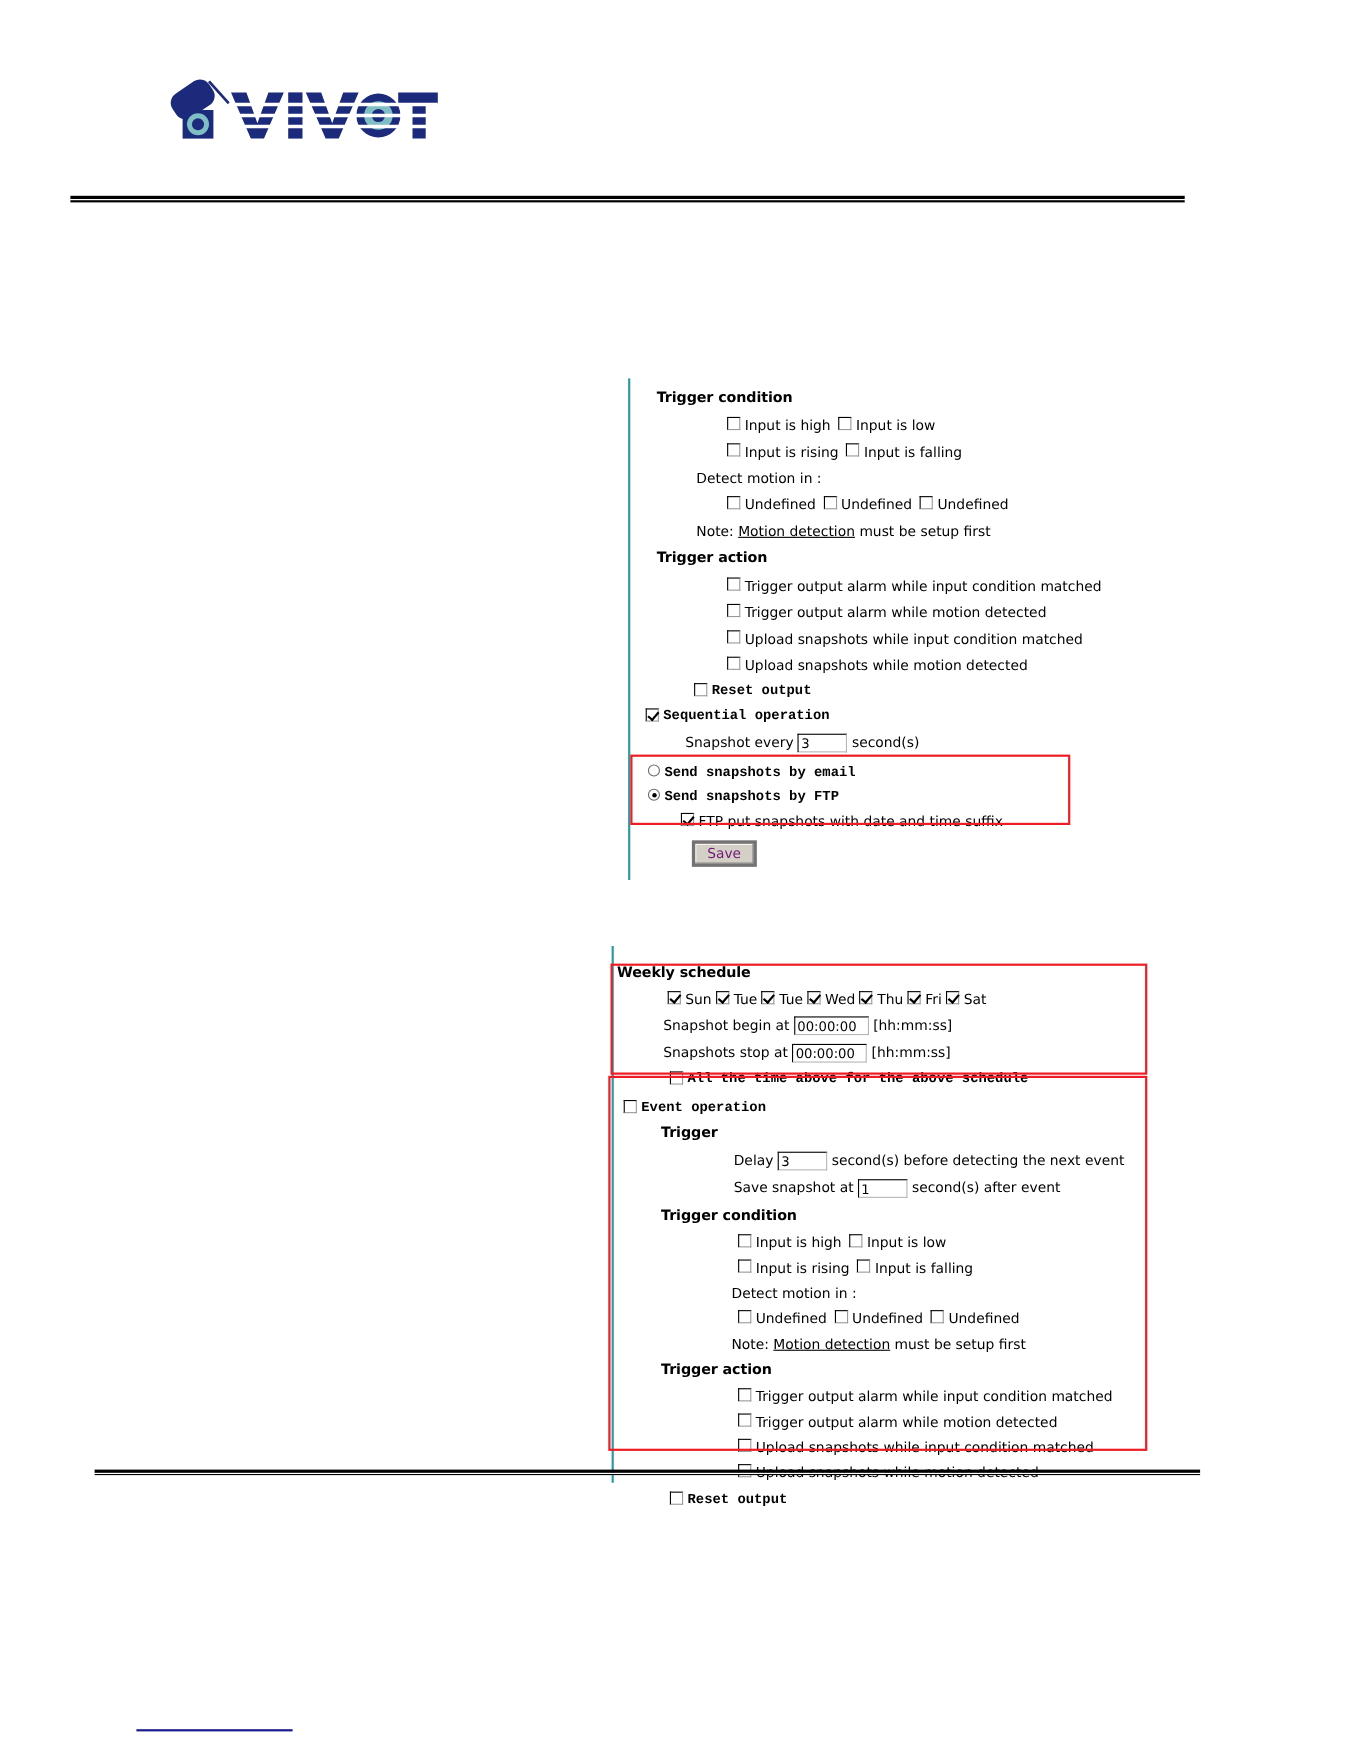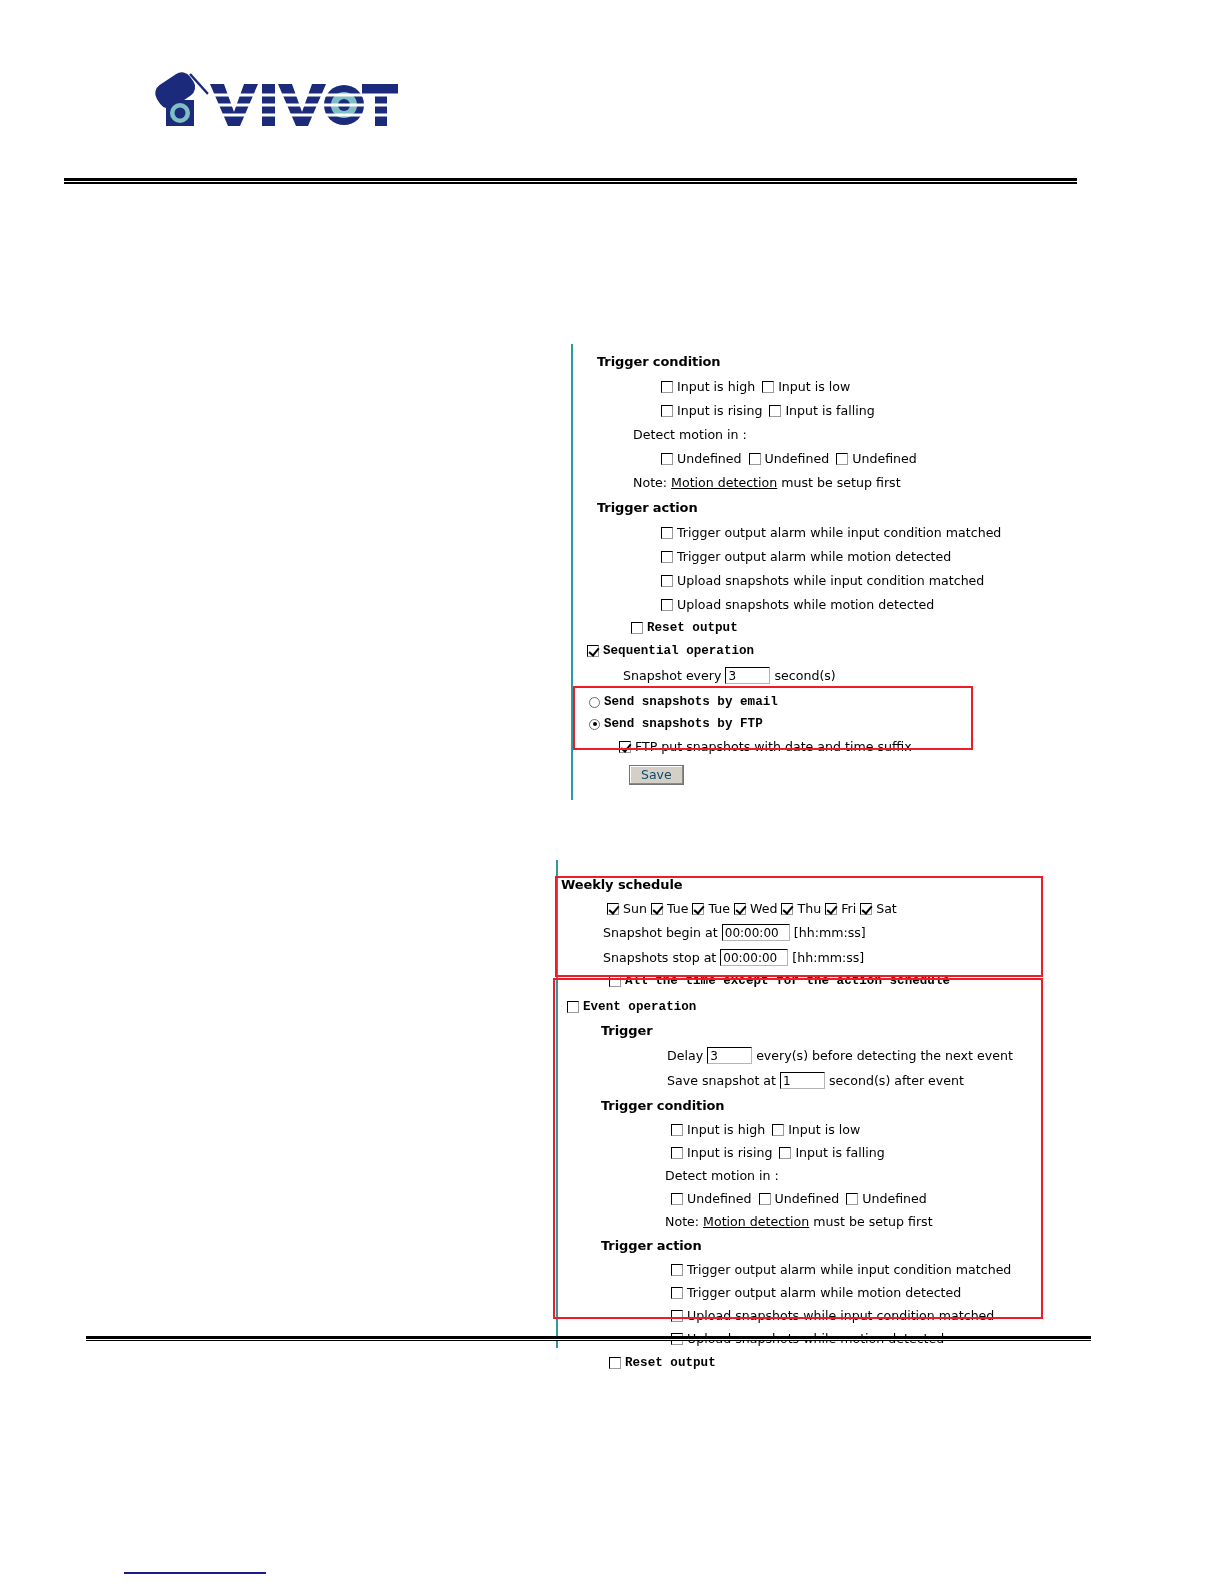--- a/index.html
+++ b/index.html
@@ -106,21 +106,21 @@
   .txt {
     font-size: 12.6px;
     white-space: nowrap;
   }
   .txt-b {
     font-size: 12.6px;
     font-weight: bold;
     white-space: nowrap;
     font-family: Liberation Mono, monospace;
   }
-  .row { display: flex; align-items: center; white-space: nowrap; }
+  .row { display: flex; white-space: nowrap; }
 
   
   .cb {
     display: inline-block;
     width: 12px; height: 12px;
     border: 1px solid #000;
     border-right-color: #9a9a9a;
     border-bottom-color: #9a9a9a;
     background: #fff;
     position: relative;
@@ -169,25 +169,25 @@
     vertical-align: middle;
     flex: 0 0 auto;
     color: #000;
   }
   .w-small { width: 45px; }
   .w-time  { width: 68px; }
 
   .save-btn {
     display: inline-block;
     background: #d4d0c8;
-    border: 1px solid #737373;
+    border: 3px solid #737373;
     font-family: "DejaVu Sans", sans-serif;
     font-size: 12.5px;
     padding: 1px 11px 2px 11px;
-    color: #0c4a6e;
+    color: #701a75;
     box-shadow: inset -1px -1px 0 #8a8a8a, inset 1px 1px 0 #ffffff;
   }
 
   .ulink { text-decoration: underline; }
 
   
   .redbox {
     position: absolute;
     border: 2px solid #ee1c25;
     pointer-events: none;
@@ -417,37 +417,37 @@
       <span class="txt">Snapshots stop at</span>
       <span class="sp4"></span>
       <input class="tfield w-time" type="text" value="00:00:00" style="">
       <span class="sp4"></span>
       <span class="txt">[hh:mm:ss]</span>
     </div>
 
     <div class="row" style="margin-top:8px; margin-left:48px">
       <span class="cb"></span>
         <span class="sp4"></span>
-      <span class="txt-b">All the time except for the action schedule</span>
+      <span class="txt-b">All the time above for the above schedule</span>
     </div>
 
     <div class="row" style="margin-top:12px; margin-left:6px">
       <span class="cb"></span>
         <span class="sp4"></span>
       <span class="txt-b">Event operation</span>
     </div>
 
     <div class="hdr" style="margin-top:9px; margin-left:40px">Trigger</div>
 
     <div class="row" style="margin-top:9px; margin-left:106px">
       <span class="txt">Delay</span>
       <span class="sp4"></span>
       <input class="tfield w-small" type="text" value="3" style="">
       <span class="sp4"></span>
-      <span class="txt">every(s) before detecting the next event</span>
+      <span class="txt">second(s) before detecting the next event</span>
     </div>
 
     <div class="row" style="margin-top:8px; margin-left:106px">
       <span class="txt">Save snapshot at</span>
       <span class="sp4"></span>
       <input class="tfield w-small" type="text" value="1" style="">
       <span class="sp4"></span>
       <span class="txt">second(s) after event</span>
     </div>
 

